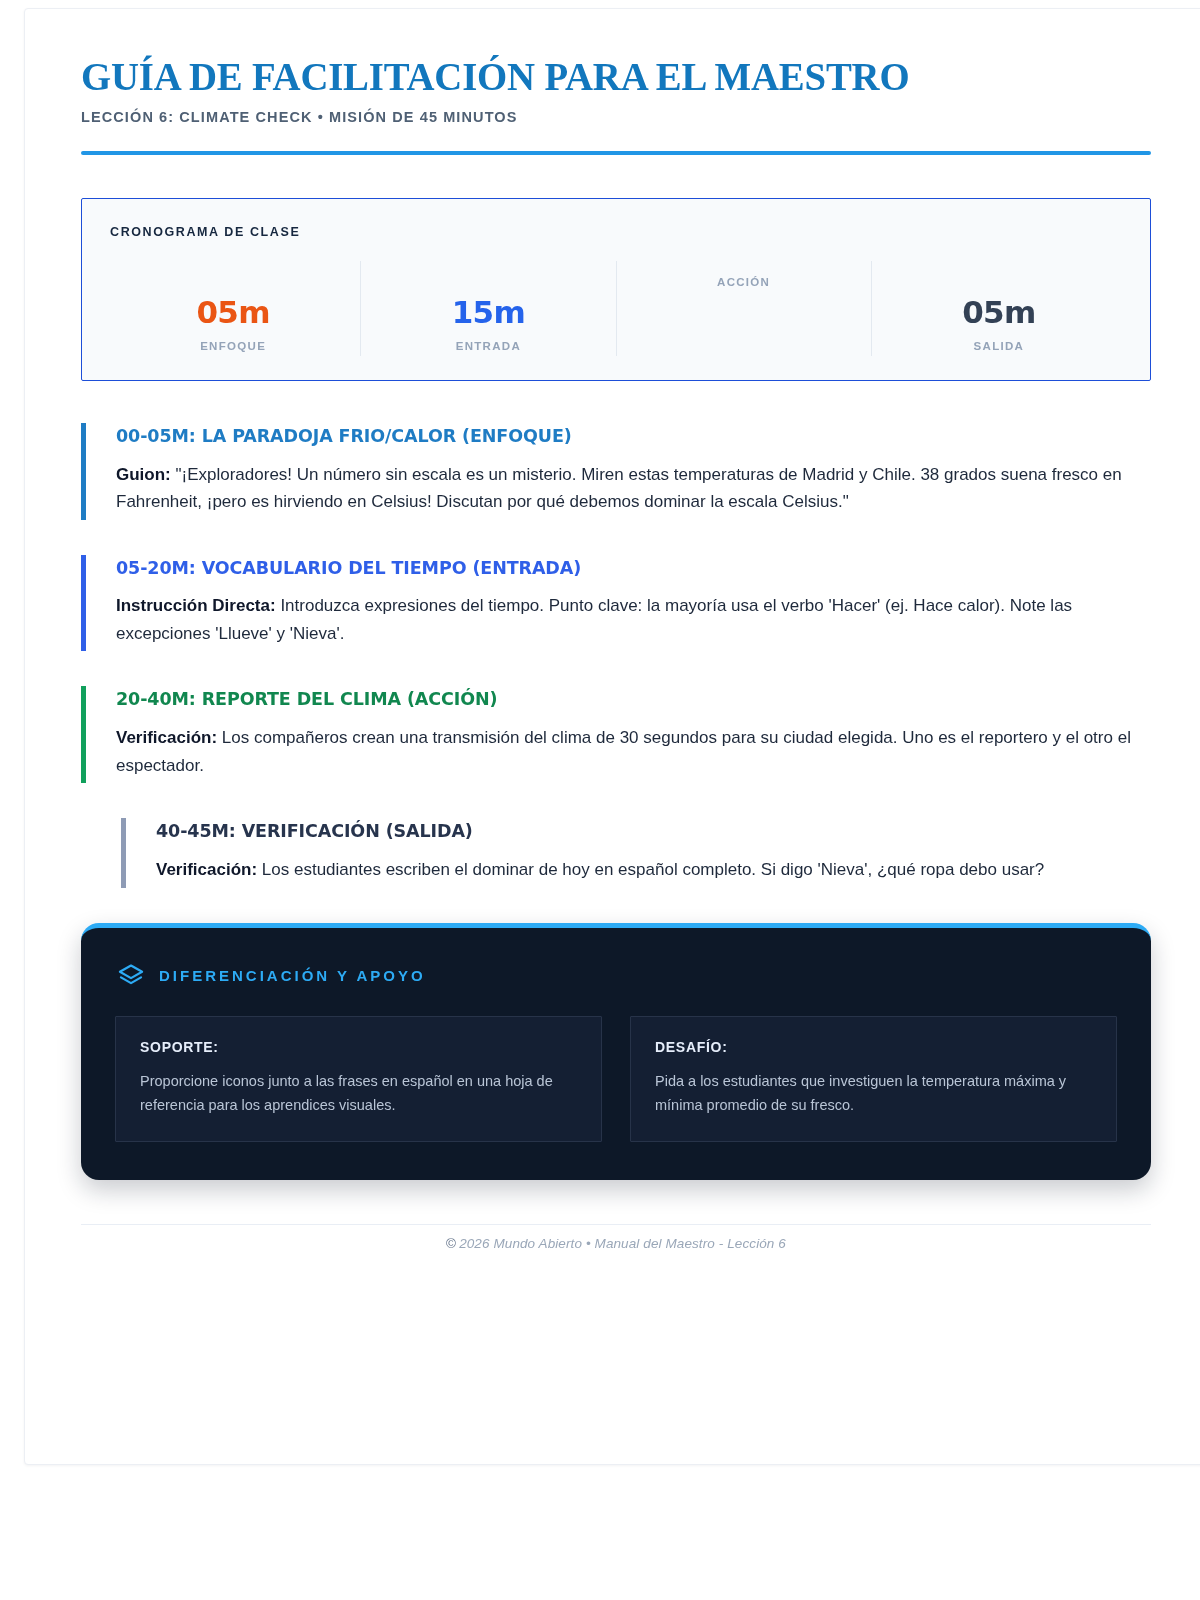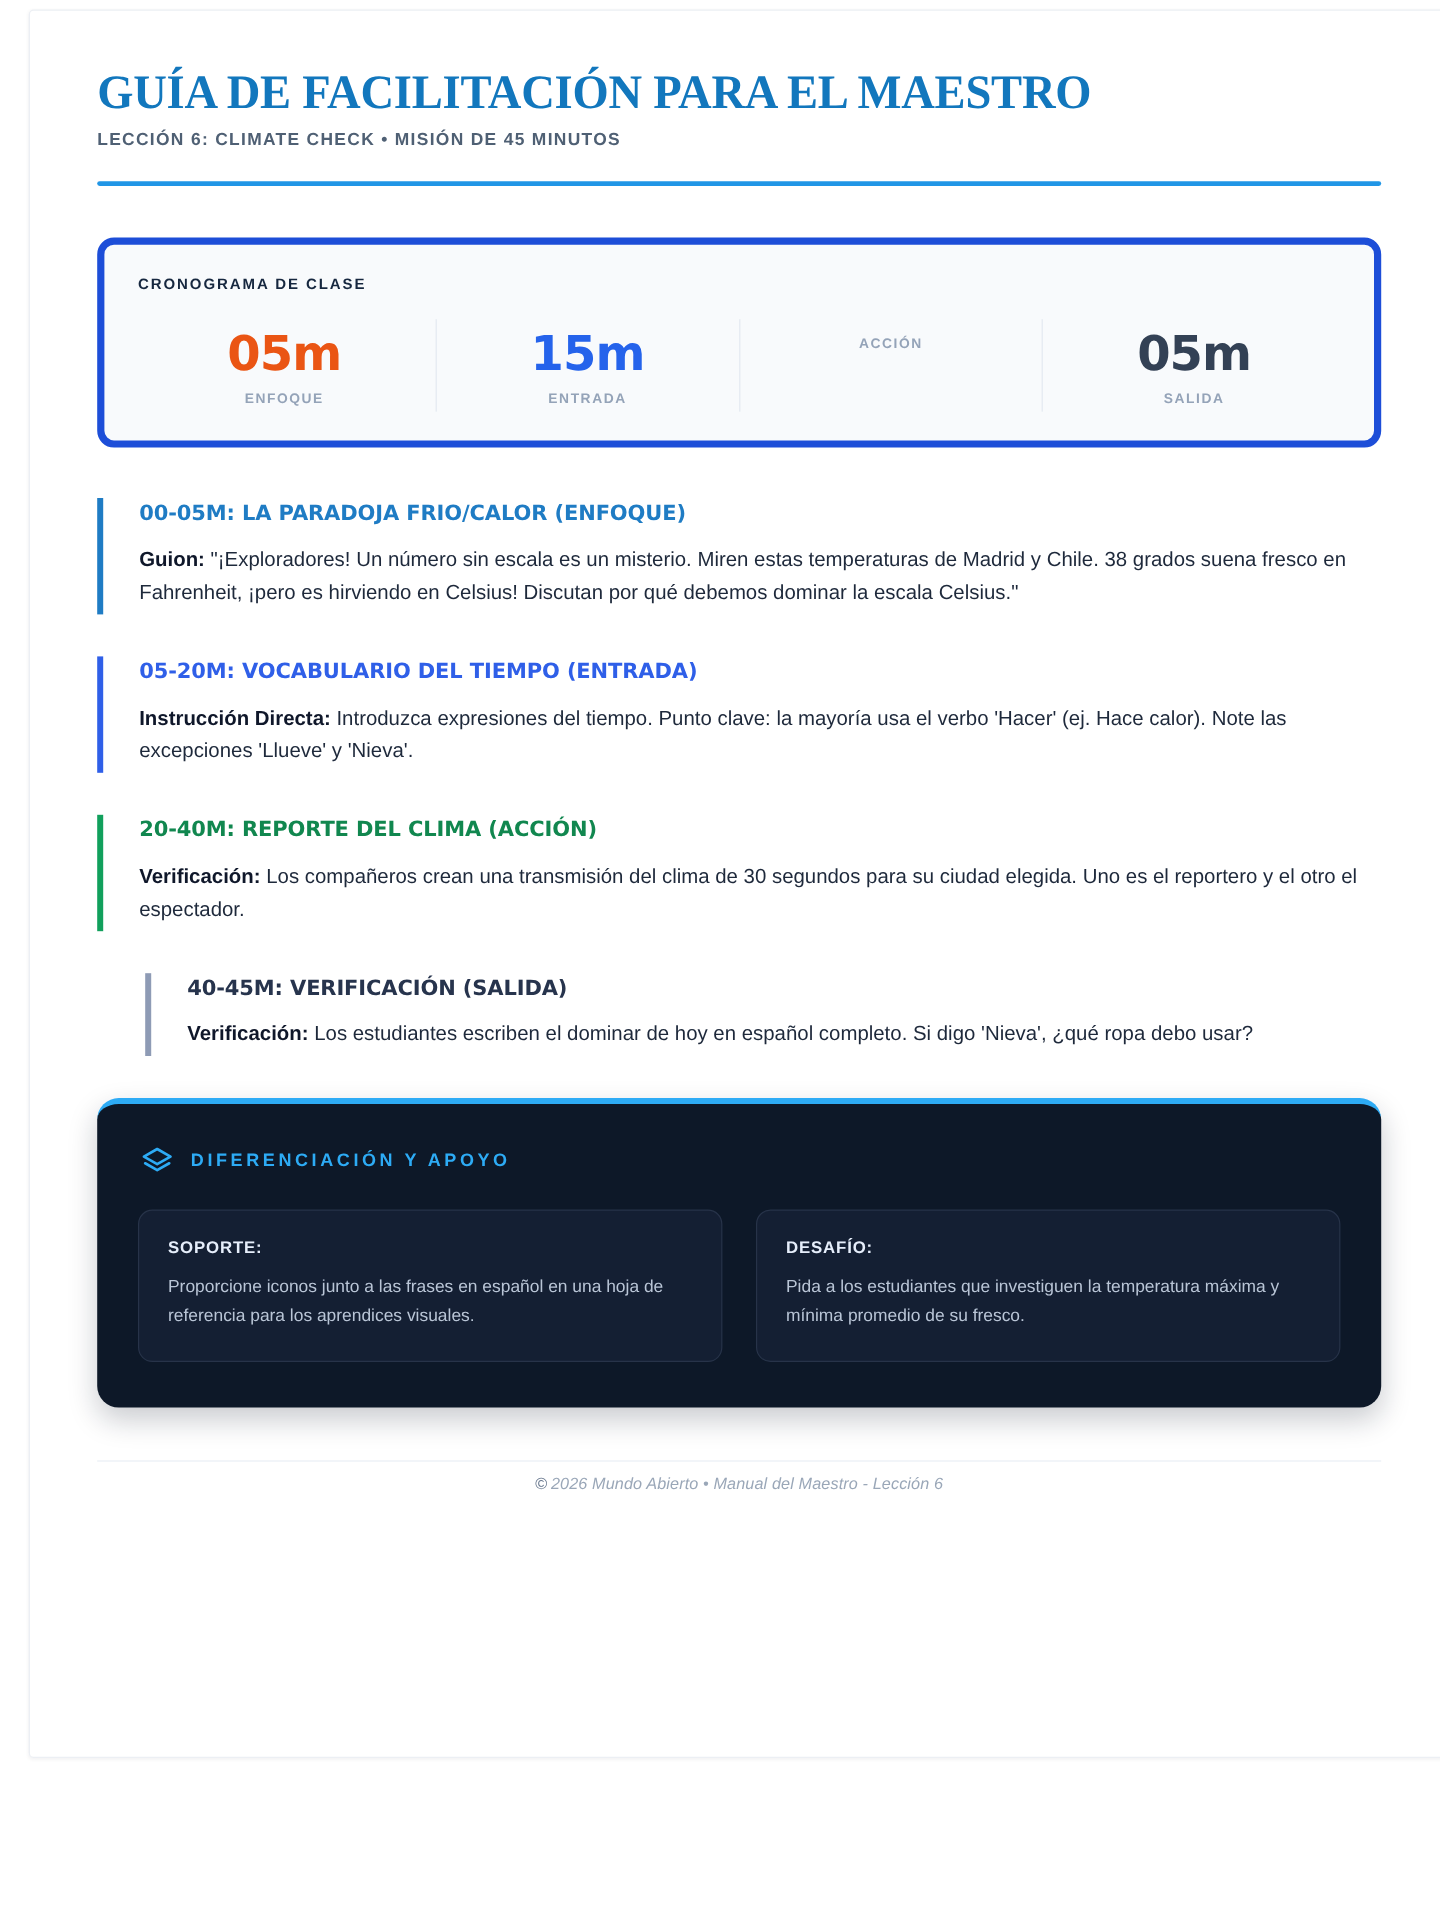--- a/index.html
+++ b/index.html
@@ -59,22 +59,22 @@
     margin-top: 26px;
     height: 4px;
     background: #2196e6;
     border-radius: 2px;
   }
 
   
   .timeline-card {
     margin-top: 43px;
     background: #f8fafc;
-    border: 6px solid #1d4ed8;
-    border-radius: 14px;
+    border: 1px solid #1d4ed8;
+    border-radius: 2px;
     padding: 26px 24px 24px 24px;
   }
 
   .timeline-label {
     font-size: 12.5px;
     font-weight: 700;
     letter-spacing: 1.6px;
     color: #16273f;
     text-transform: uppercase;
     padding-left: 4px;
@@ -87,25 +87,26 @@
 
   .timeline-seg {
     flex: 1;
     text-align: center;
     padding: 6px 0 4px 0;
     border-left: 1px solid #e3e9f0;
   }
   .timeline-seg:first-child { border-left: none; }
 
   .seg-value {
-    font-size: 40px;
+    font-size: 31px;
     font-weight: 800;
     letter-spacing: -0.8px;
     line-height: 1.15;
     font-family: "DejaVu Sans", sans-serif;
+    margin-top: 28px;
   }
 
   .seg-name {
     margin-top: 9px;
     font-size: 11.5px;
     font-weight: 700;
     letter-spacing: 1.3px;
     color: #94a3b8;
     text-transform: uppercase;
   }
@@ -171,21 +172,21 @@
     margin-top: 26px;
     display: flex;
     gap: 28px;
   }
 
   .diff-card {
     flex: 1;
     background: #16203200;
     background-color: #141f33;
     border: 1px solid #273349;
-    border-radius: 12px;
+    border-radius: 1px;
     padding: 22px 24px 24px 24px;
   }
 
   .diff-card-title {
     font-size: 14px;
     font-weight: 800;
     letter-spacing: 0.7px;
     color: #e6eefb;
     text-transform: uppercase;
   }

